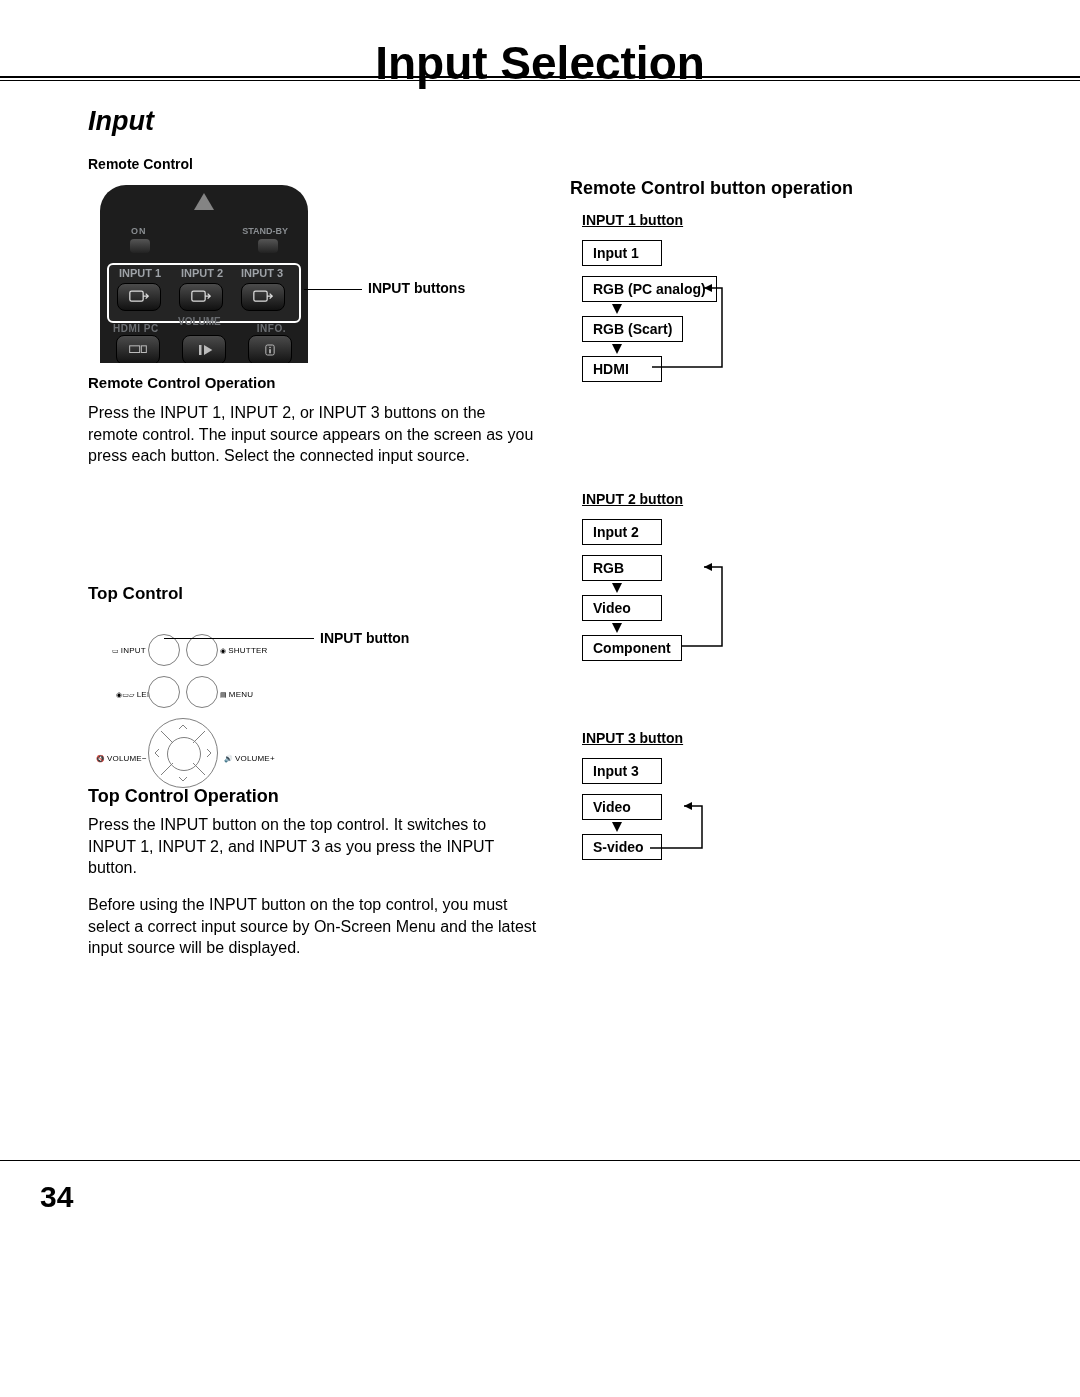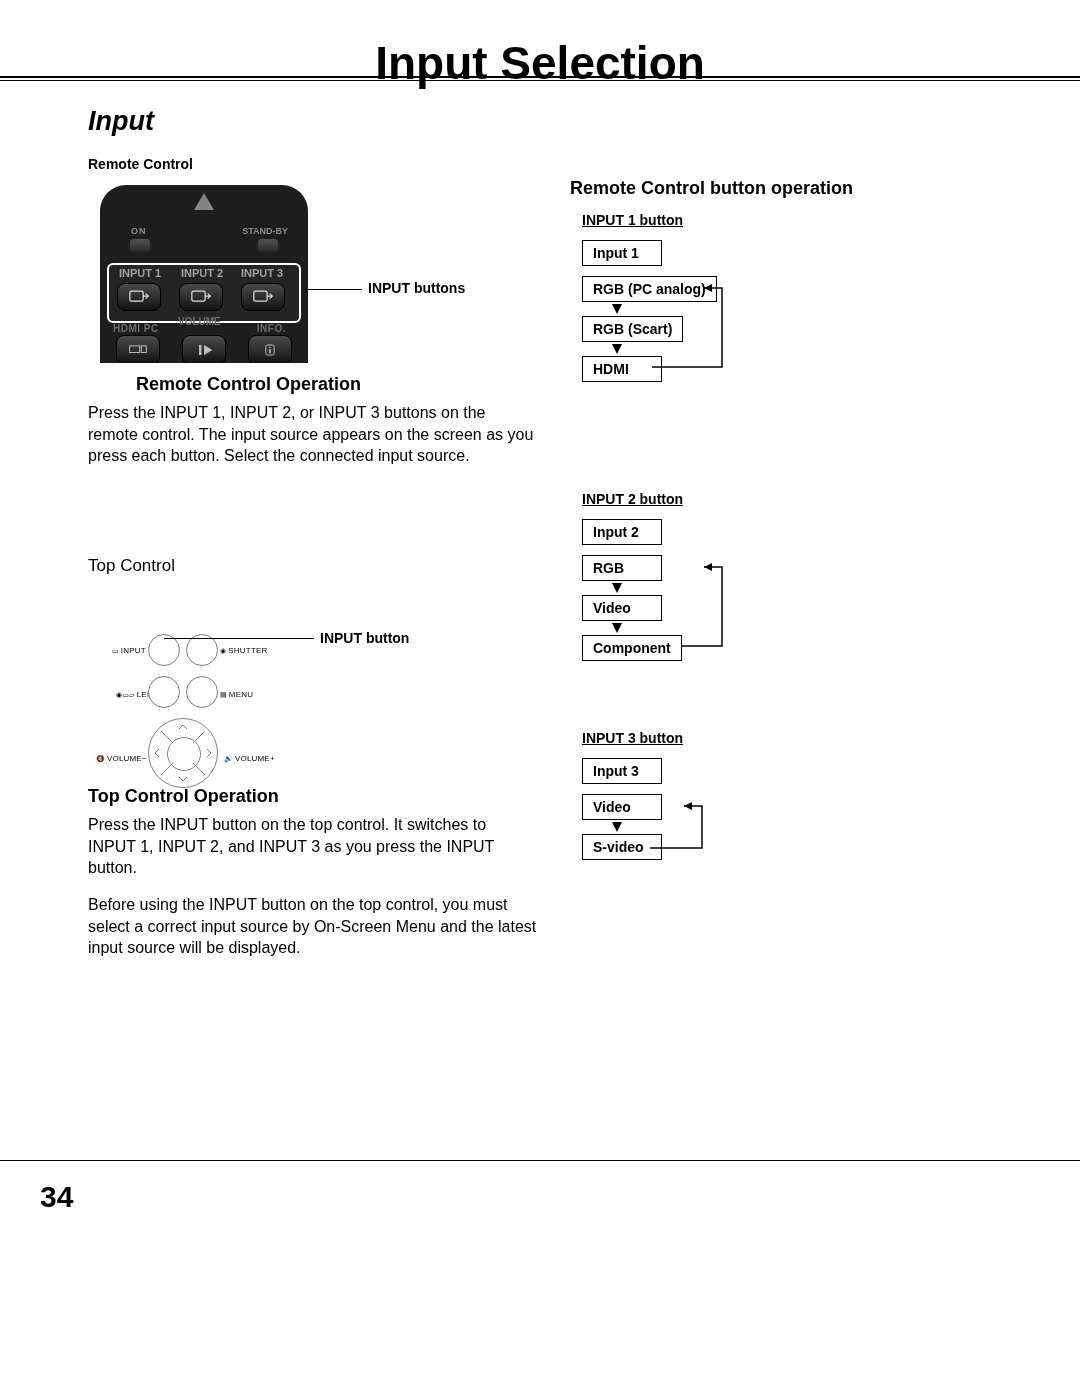--- a/index.html
+++ b/index.html
@@ -88,28 +88,28 @@
     display:flex;align-items:center;justify-content:center;
   }
   .remote .sb1{left:16px;} .remote .sb2{left:82px;} .remote .sb3{left:148px;}
   .remote .small-btn svg{width:20px;height:14px;}
 
   
   .leader1{position:absolute;top:289px;left:304px;width:58px;border-top:1px solid #000;}
   .callout-input-buttons{position:absolute;left:368px;top:280px;font-weight:700;font-size:14px;}
 
   
-  .h-rco{position:absolute;left:var(--pad-left);top:374px;font-size:18px;font-weight:700;margin-left:48px;}
+  .h-rco{position:absolute;left:var(--pad-left);top:374px;font-size:15px;font-weight:700;}
   .p-rco{
     position:absolute;left:var(--pad-left);top:402px;width:450px;
     font-size:16px;line-height:1.35;
   }
 
   
-  .h-tc{position:absolute;left:var(--pad-left);top:556px;font-weight:400;font-size:17px;}
+  .h-tc{position:absolute;left:var(--pad-left);top:584px;font-weight:700;font-size:17px;}
   .topctrl{position:absolute;left:94px;top:614px;width:200px;height:160px;}
   .topctrl .lbl{position:absolute;font-size:8px;letter-spacing:0.2px;color:#000;}
   .topctrl .row1a{left:18px;top:32px;} 
   .topctrl .row1b{left:126px;top:32px;} 
   .topctrl .row2a{left:22px;top:76px;} 
   .topctrl .row2b{left:126px;top:76px;} 
   .topctrl .row3a{left:2px;top:140px;} 
   .topctrl .row3b{left:130px;top:140px;} 
   .topctrl .btn{position:absolute;border:1px solid #808080;border-radius:50%;background:#fff;}
   .topctrl .b1{left:54px;top:20px;width:30px;height:30px;}

